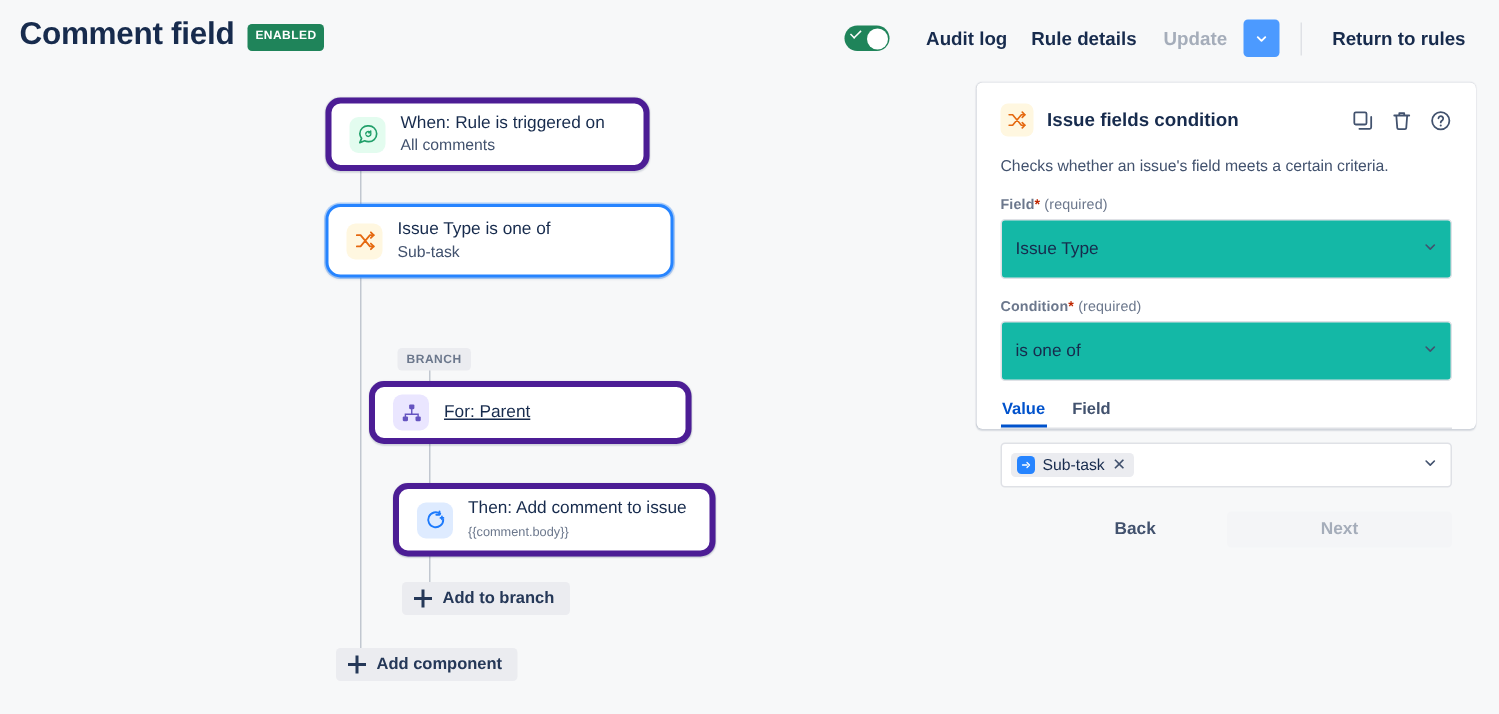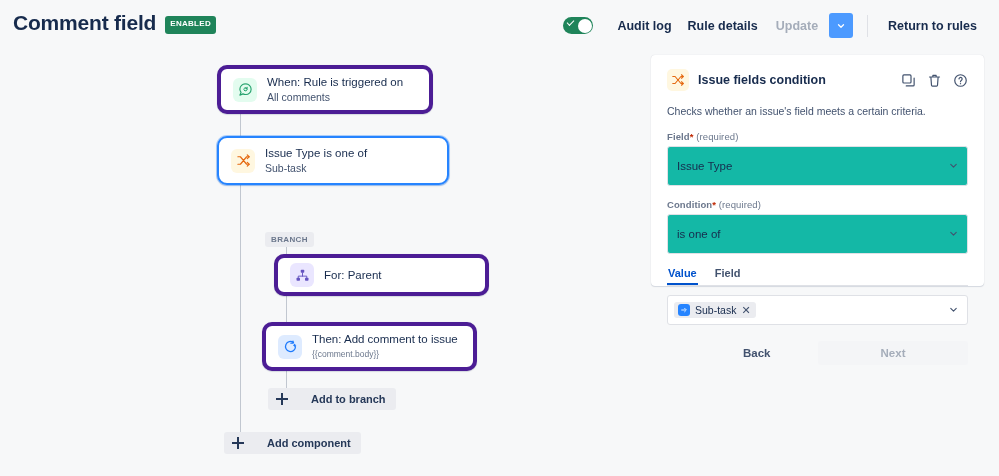--- a/index.html
+++ b/index.html
@@ -97,21 +97,21 @@
   .ico-blue   { background: #deebff; }
 
   .branch-badge {
     position: absolute; background: #ebecf0; color: #6b778c;
     font-size: 8px; font-weight: 700; letter-spacing: 0.35px;
     padding: 3px 6px; border-radius: 3px; text-transform: uppercase;
   }
 
   .addbtn {
     position: absolute; background: #ebecf0; border-radius: 3px;
-    display: flex; align-items: center; gap: 23px;
+    display: flex; align-items: center; gap: 7px;
     padding: 5px 10px 5px 8px; cursor: pointer;
   }
   .addbtn span { font-size: 11px; font-weight: 600; color: #253858; white-space: nowrap; }
   .plus {
     position: relative; width: 12px; height: 12px; flex: none;
   }
   .plus::before, .plus::after {
     content: ""; position: absolute; background: #253858;
   }
   .plus::before { left: 0; top: 5px; width: 12px; height: 1.6px; }
@@ -255,21 +255,21 @@
       </svg>
     </div>
     <div class="card-text">
       <div class="card-title">Issue Type is one of</div>
       <div class="card-sub">Sub-task</div>
     </div>
   </div>
 
   <div class="branch-badge" style="left:265px; top:184px;">BRANCH</div>
 
-  <div class="card" style="left:274px; top:206px; width:215px; height:42px;">
+  <div class="card" style="left:246px; top:206px; width:215px; height:42px;text-decoration:underline;">
     <div class="card-ico ico-purple">
       <svg width="15" height="15" viewBox="0 0 24 24">
         <rect x="9.2" y="2.6" width="5.6" height="5" rx="1.2" fill="#6554c0"></rect>
         <rect x="2.4" y="15.4" width="5.6" height="5" rx="1.2" fill="#6554c0"></rect>
         <rect x="16" y="15.4" width="5.6" height="5" rx="1.2" fill="#6554c0"></rect>
         <path d="M12 7.6v3.6M5.2 15.4v-2.4h13.6v2.4M12 11.2v1.8" fill="none" stroke="#6554c0" stroke-width="1.5" stroke-linecap="round"></path>
       </svg>
     </div>
     <div class="card-text">
       <div class="card-title">For: Parent</div>

